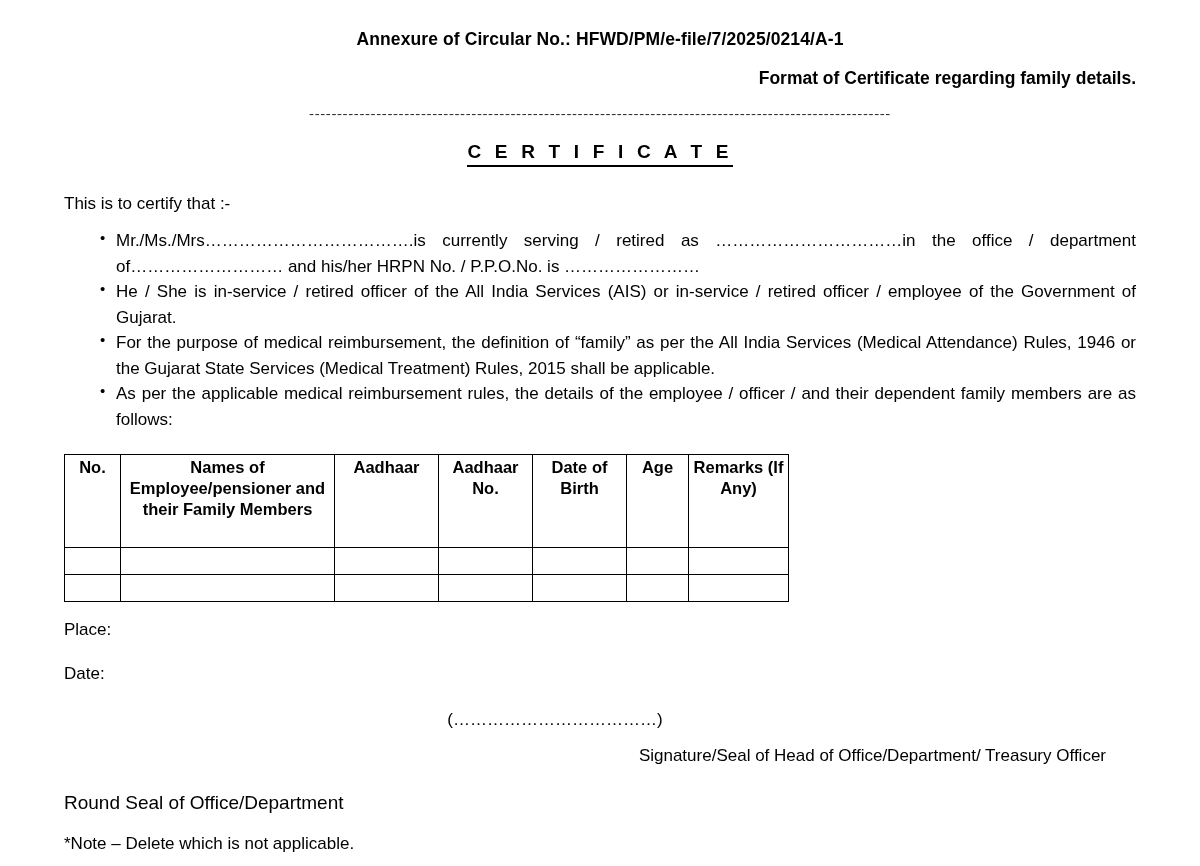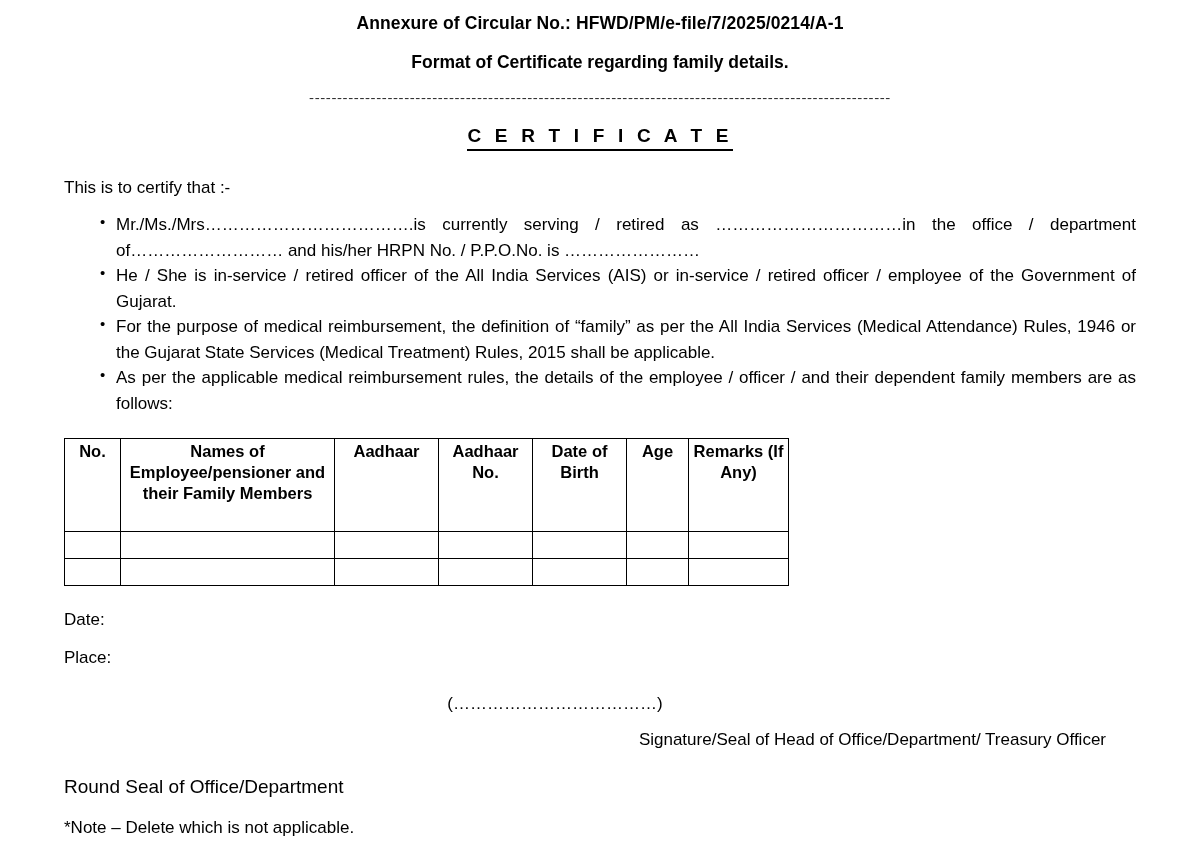--- a/index.html
+++ b/index.html
@@ -13,34 +13,34 @@
     font-family: "Liberation Sans", sans-serif;
     color: #000000;
     overflow: hidden;
   }
 
   .page {
     position: relative;
     width: 1200px;
     height: 754px;
     box-sizing: border-box;
-    padding: 0 64px;
+    padding: 16px 64px;
   }
 
   
   .doc-title {
     text-align: center;
     font-weight: bold;
     font-size: 17.5px;
     letter-spacing: 0.1px;
     padding-top: 13px;
     line-height: 1.2;
   }
   .doc-subtitle {
-    text-align: center;
+    text-align: right;
     font-weight: bold;
     font-size: 17.5px;
     padding-top: 18px;
     line-height: 1.2;
   }
 
   .rule-row {
     text-align: center;
     padding-top: 16px;
     height: 22px;
@@ -233,22 +233,22 @@
           <td></td>
           <td></td>
           <td></td>
           <td></td>
           <td></td>
         </tr>
       </tbody>
     </table>
   </div>
 
+  <div class="field-line place">Place:</div>
   <div class="field-line">Date:</div>
-  <div class="field-line place">Place:</div>
 
   <div class="sign-dots">(………………………………)</div>
   <div class="sign-caption">Signature/Seal of Head of Office/Department/ Treasury Officer</div>
 
   <div class="round-seal">Round Seal of Office/Department</div>
   <div class="note">*Note – Delete which is not applicable.</div>
 
 </div>
 
 </body></html>

